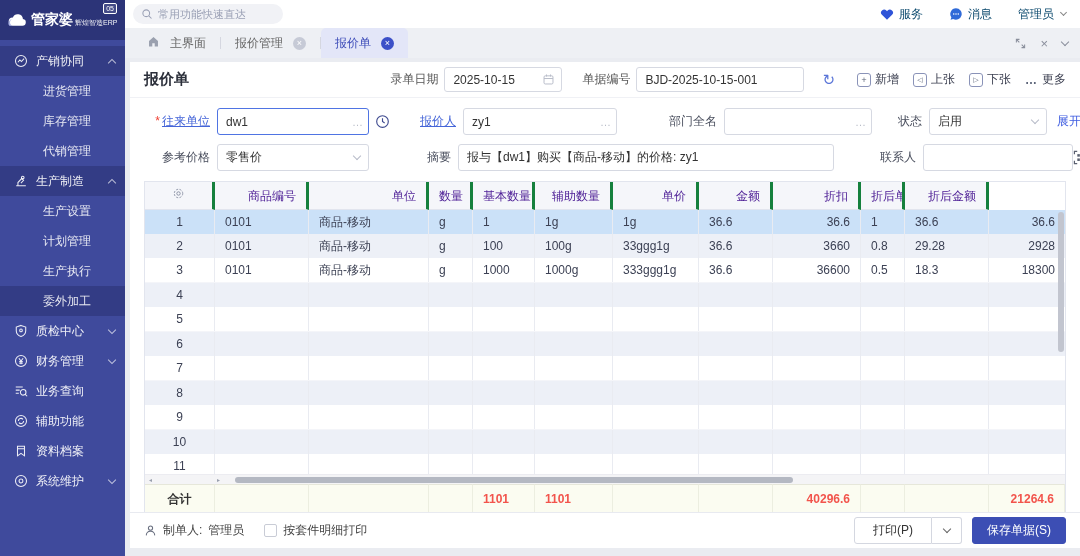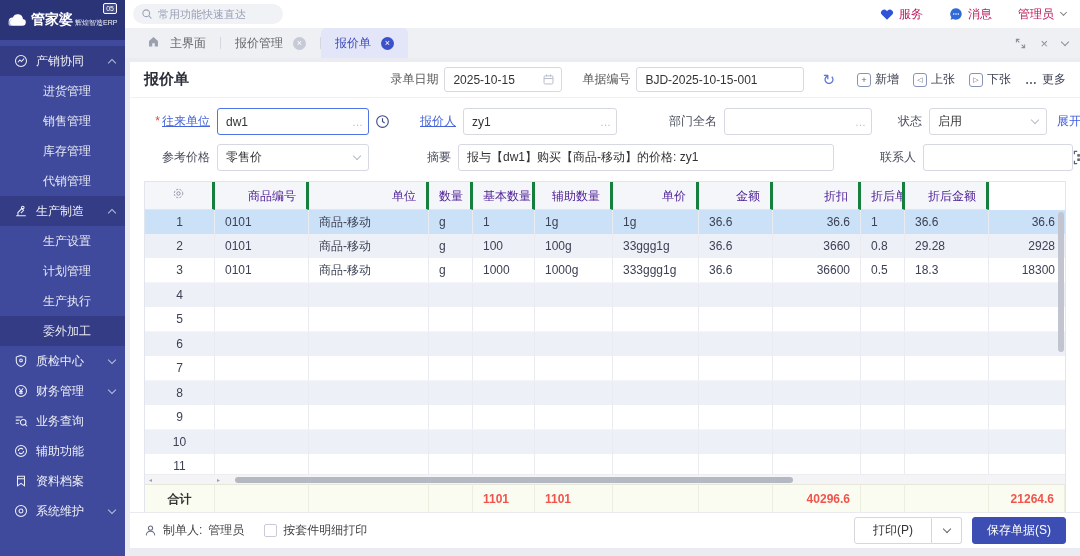--- a/index.html
+++ b/index.html
@@ -27,21 +27,21 @@
   .chev-down { transform:rotate(45deg); margin-top:-3px; }
   .chev-up { transform:rotate(-135deg); margin-top:3px; }
 
   
   .main { flex:1; display:flex; flex-direction:column; min-width:0; }
   .topbar { height:28px; background:#fff; display:flex; align-items:center; padding:0 14px 0 8px; }
   .search { width:150px; height:20px; background:#f1f2f6; border-radius:10px; display:flex; align-items:center; padding:0 8px; }
   .search input { border:none; background:transparent; outline:none; font-size:11px; color:#555; width:115px; margin-left:5px; font-family:inherit; }
   .search input::placeholder { color:#9aa0b5; }
   .top-right { margin-left:auto; display:flex; align-items:center; gap:26px; }
-  .top-item { display:flex; align-items:center; gap:5px; color:#be185d; cursor:pointer; }
+  .top-item { display:flex; align-items:center; gap:5px; color:#0c4a6e; cursor:pointer; }
   .top-item .chev { color:#888; width:5px; height:5px; margin-left:2px; }
 
   .tabbar { height:30px; background:#eef0f4; display:flex; align-items:flex-end; padding:0 12px 0 8px; }
   .tabs { display:flex; align-items:center; height:30px; }
   .tab { display:flex; align-items:center; gap:10px; padding:0 14px; height:30px; color:#666; cursor:pointer; white-space:nowrap; }
   .tab.active { background:#e3e6f8; color:#3b4ab8; border-radius:5px 5px 0 0; }
   .tab-sep { width:1px; height:12px; background:#d5d7e0; }
   .tab-close { width:13px; height:13px; border-radius:50%; background:#c6cad6; color:#fff; font-size:9px; line-height:13px; text-align:center; }
   .tab.active .tab-close { background:#3c50c8; }
   .win-controls { margin-left:auto; display:flex; align-items:center; gap:14px; color:#8a8f9c; padding-bottom:8px; }
@@ -141,23 +141,20 @@
               </g>
             </svg>
           </span>
           <span class="side-label">产销协同</span>
           <i class="chev chev-up"></i>
         </div>
         <div class="side-item sub">
           <span class="side-label">进货管理</span>
         </div>
         <div class="side-item sub">
-          <span class="side-label">销售管理</span>
-        </div>
-        <div class="side-item sub">
           <span class="side-label">库存管理</span>
         </div>
         <div class="side-item sub">
           <span class="side-label">代销管理</span>
         </div>
         <div class="side-item group">
           <span class="icn">
             <svg width="14" height="14" viewBox="0 0 16 16">
               <g stroke="rgba(255,255,255,.9)" fill="none" stroke-width="1.2">
                 <path d="M2.5 13.5h11M4.5 13.5V9.8l4.2-4.6 2.2 2-3 3.2"></path>

